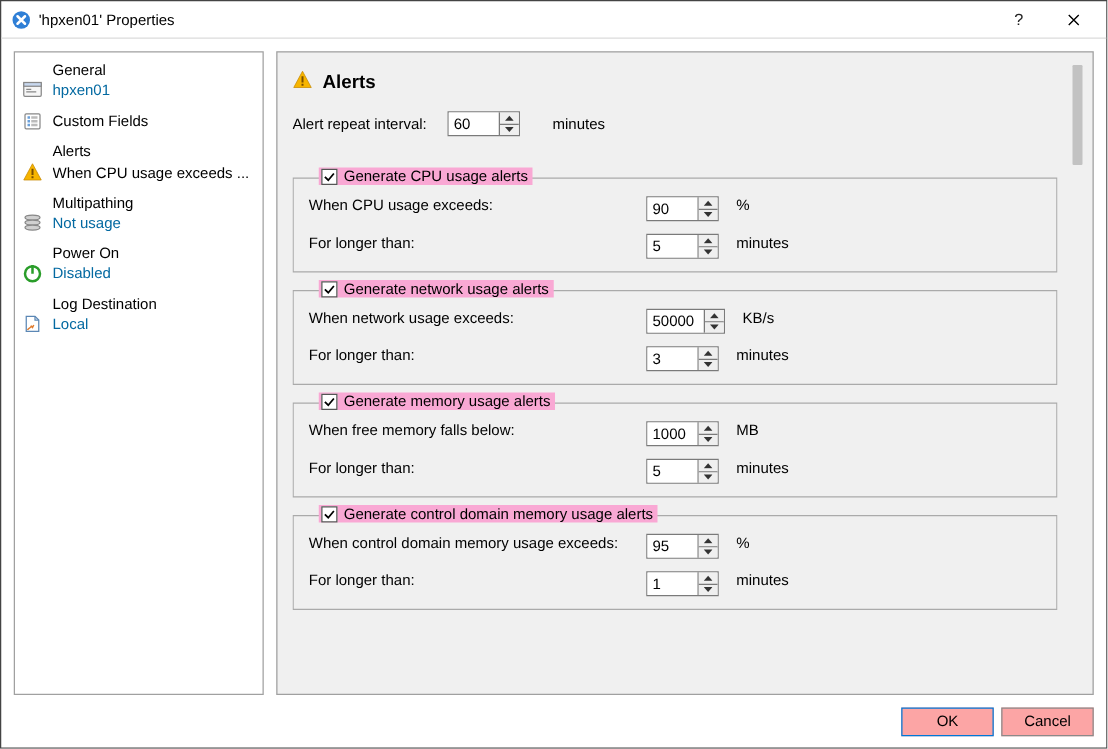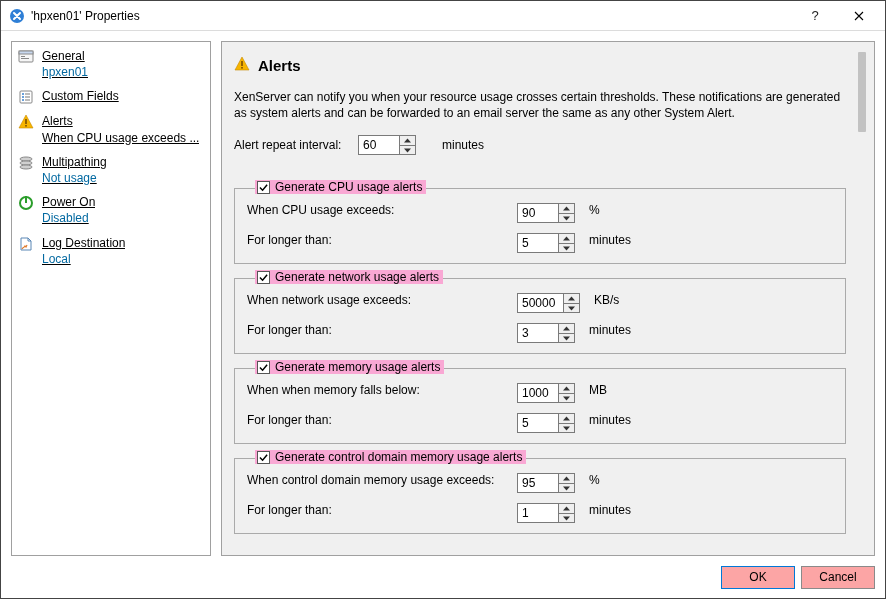--- a/index.html
+++ b/index.html
@@ -6,21 +6,21 @@
 html, body { height: 100%; }
 body { font-family: "Segoe UI", Tahoma, Arial, sans-serif; font-size: 12px; color: #000; background: #fff; }
 .window { width: 886px; height: 599px; border: 1px solid #444; background: #fff; display: flex; flex-direction: column; }
 .title-bar { height: 30px; display: flex; align-items: center; padding: 0 4px 0 8px; border-bottom: 1px solid #dcdcdc; }
 .title-icon { width: 16px; height: 16px; margin-right: 6px; }
 .window-title { flex: 1; font-size: 12px; }
 .title-bar .tb-btn { width: 44px; height: 29px; display: flex; align-items: center; justify-content: center; color: #222; }
 .tb-btn svg { width: 10px; height: 10px; }
 .main-area { flex: 1; display: flex; padding: 10px 10px 0 10px; gap: 10px; overflow: hidden; }
 .side-panel { width: 200px; border: 1px solid #a0a0a0; background: #fff; padding: 2px 0; overflow-y: auto; }
-.side-item { display: flex; align-items: flex-start; padding: 4px 6px 4px 6px; gap: 8px; cursor: pointer; text-decoration: underline; }
+.side-item { display: flex; align-items: flex-end; padding: 4px 6px 4px 6px; gap: 8px; cursor: pointer; }
 .side-item .sico { width: 16px; height: 16px; flex-shrink: 0; margin-top: 1px; }
 .side-text { display: flex; flex-direction: column; line-height: 1.35; overflow: hidden; }
 .side-label { color: #000; }
 .side-sub { color: #0369a1; white-space: nowrap; overflow: hidden; text-overflow: ellipsis; max-width: 158px; }
 .side-item.selected { position: relative; }
 .side-item.selected .side-label, .side-item.selected .side-sub { color: #000; }
 .side-item.selected::before { content: ""; position: absolute; left: 0; top: 0; bottom: 0; width: 0; }
 .content-panel { flex: 1; border: 1px solid #a0a0a0; background: #f0f0f0; position: relative; overflow: hidden; }
 .content-scroll { position: absolute; left: 12px; top: 10px; right: 28px; bottom: 10px; overflow: hidden; }
 .scrollbar { position: absolute; right: 4px; top: 10px; bottom: 10px; width: 16px; background: transparent; }
@@ -151,21 +151,20 @@
         <div class="header-row">
           <span>
             <svg width="16" height="16" viewBox="0 0 16 16">
                 <path d="M8 1 L15 14 L1 14 Z" fill="#f7b500" stroke="#c78a00" stroke-width="0.6"></path>
                 <rect x="7.2" y="5" width="1.6" height="5" fill="#7a4e00"></rect>
                 <rect x="7.2" y="11" width="1.6" height="1.6" fill="#7a4e00"></rect>
               </svg>
           </span>
           <span class="header-title">Alerts</span>
         </div>
-        <div class="desc">XenServer can notify you when your resource usage crosses certain thresholds. These notifications are generated as system alerts and can be forwarded  to an email server the same as any other System Alert.</div>
         <div class="interval-row">
           <span class="lbl-left">Alert repeat interval:</span>
           <span class="spinner">
             <input value="60" style="">
             <span class="spin-btns">
               <div>
                   <svg viewBox="0 0 7 4">
                     <path d="M0 4 L3.5 0 L7 4 Z" fill="#333"></path>
                   </svg>
                 </div>
@@ -278,21 +277,21 @@
             <div class="group">
               <div class="group-legend">
                 <span class="check">
                   <svg viewBox="0 0 10 10">
                     <path d="M1 5 L4 8 L9 2" fill="none" stroke="#000" stroke-width="1.6"></path>
                   </svg>
                 </span>
                 <span>Generate memory usage alerts</span>
               </div>
               <div class="fieldrow">
-                <span class="flabel">When when memory falls below:</span>
+                <span class="flabel">When free memory falls below:</span>
                 <span class="spinner">
                   <input value="1000" style="">
                   <span class="spin-btns">
                     <div>
                       <svg viewBox="0 0 7 4">
                         <path d="M0 4 L3.5 0 L7 4 Z" fill="#333"></path>
                       </svg>
                     </div>
                     <div>
                       <svg viewBox="0 0 7 4">

